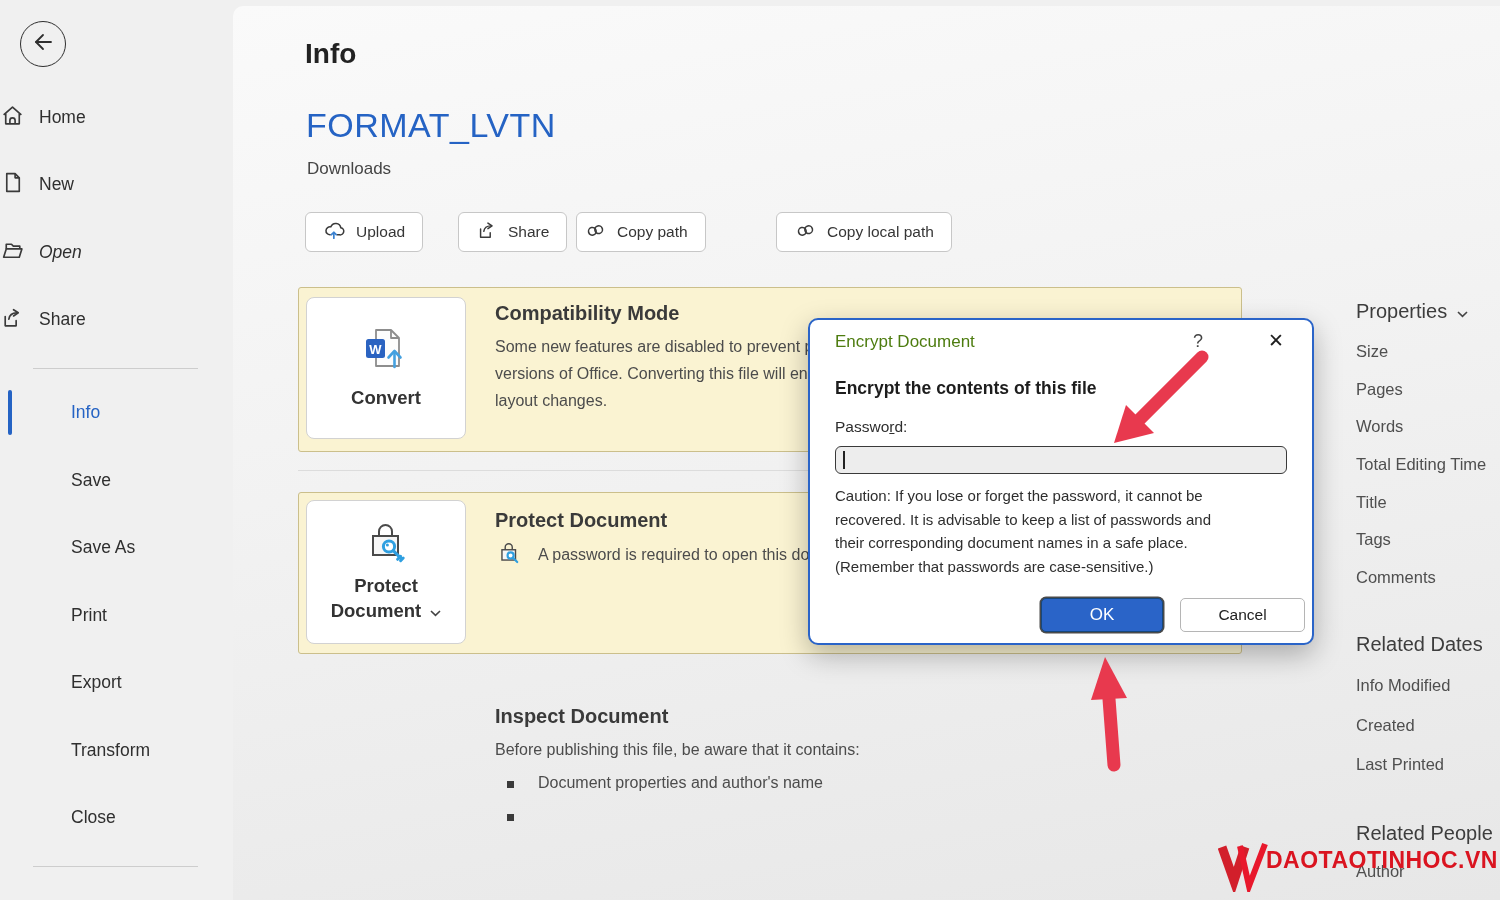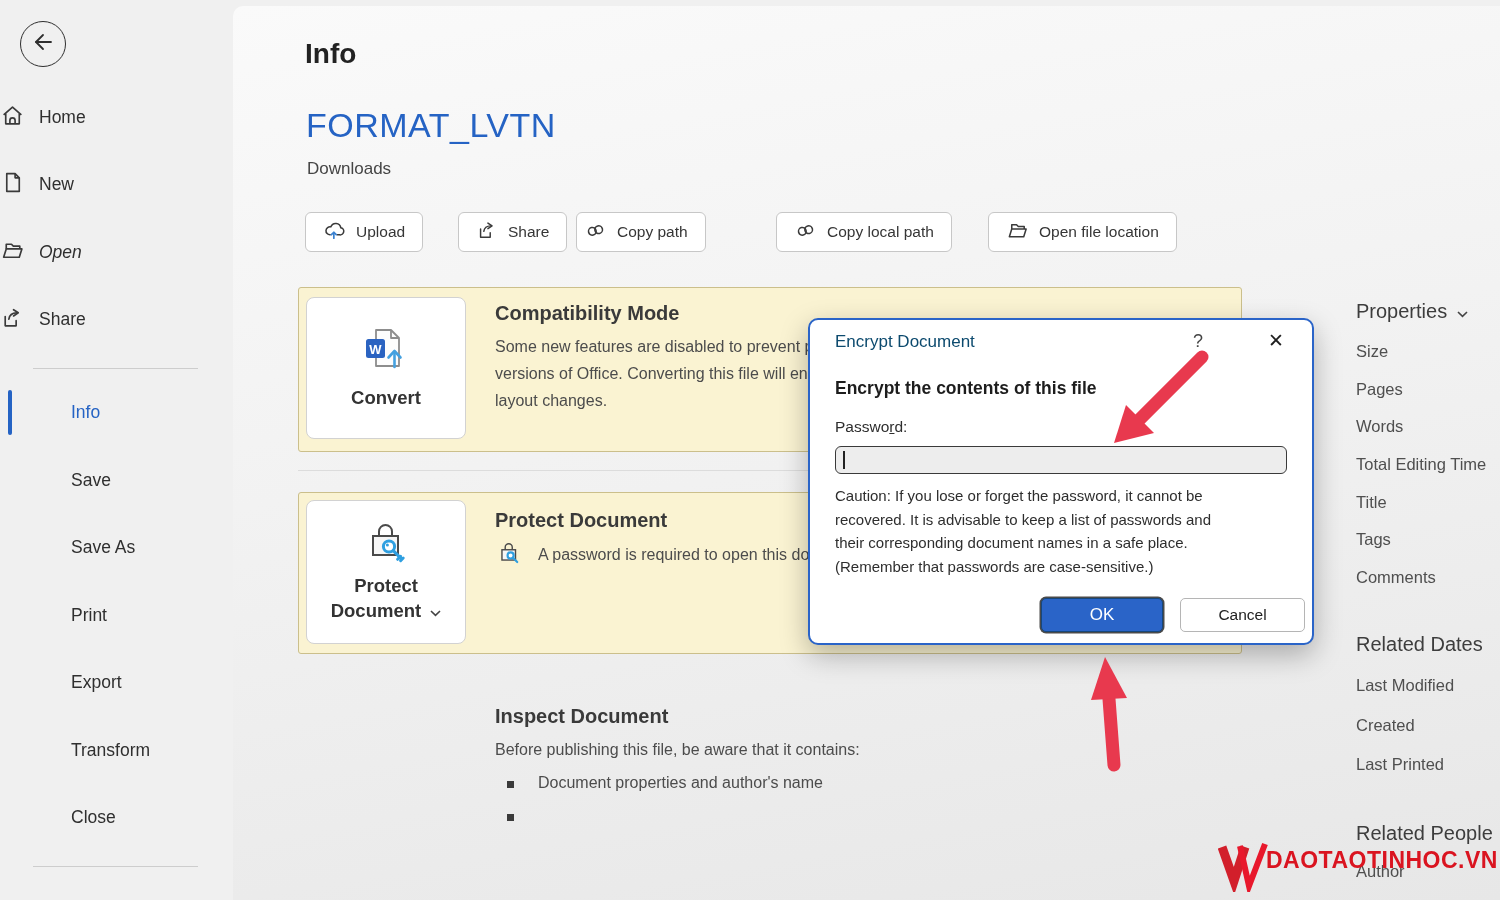--- a/index.html
+++ b/index.html
@@ -33,21 +33,21 @@
   .sec-title{font-size:20px;font-weight:600;color:#3a3a3a;white-space:nowrap;}
   .body-txt{font-size:16px;color:#4c4c4c;white-space:nowrap;}
   .bullet-sq{width:7px;height:7px;background:#3a3a3a;}
   .chev{display:inline-block;margin-left:4px;}
   
   .prop-title{font-size:20px;color:#3d3d3d;white-space:nowrap;cursor:pointer;}
   .prop-item{font-size:16.5px;color:#4f4f4f;white-space:nowrap;}
   
   .dialog{left:808px;top:318px;width:506px;height:327px;background:#fff;border:2px solid #2a64c8;
           border-radius:10px;box-shadow:0 10px 28px rgba(0,0,0,.28);z-index:20;box-sizing:border-box;}
-  .dlg-title{left:25px;top:12px;font-size:17px;color:#0c4a6e;}
+  .dlg-title{left:25px;top:12px;font-size:17px;color:#4d7c0f;}
   .dlg-help{left:383px;top:11px;font-size:18px;color:#444;cursor:pointer;}
   .dlg-close{left:458px;top:9px;font-size:19px;color:#1e1e1e;cursor:pointer;}
   .dlg-heading{left:25px;top:58px;font-size:17.5px;font-weight:bold;color:#1d1d1d;white-space:nowrap;}
   .dlg-label{left:25px;top:98px;font-size:15.5px;color:#2e2e2e;}
   .dlg-input{left:25px;top:126px;width:452px;height:28px;background:#ededed;border:1.6px solid #3a3a3a;
              border-radius:6px;box-sizing:border-box;font-size:15px;padding:0 8px;color:#222;outline:none;}
   .caret{left:33px;top:131px;width:1.6px;height:18px;background:#222;}
   .dlg-caution{left:25px;top:164px;font-size:15px;color:#2e2e2e;line-height:23.5px;white-space:nowrap;}
   .btn-ok{left:231px;top:278px;width:122px;height:34px;background:#2a64c8;color:#fff;border:1px solid #16477c;
           box-shadow:0 0 0 1.5px #4a4a4a;border-radius:5px;font-size:17px;display:flex;align-items:center;
@@ -150,27 +150,20 @@
     <span>Copy path</span>
   </div>
   <div class="abs tbtn" style="left:776px;">
     <span><svg width="23" height="23" viewBox="0 0 24 24" fill="none" stroke="#3a3a3a" stroke-width="1.6">
           <g transform="rotate(-14 12 12)">
             <circle cx="8.6" cy="12" r="4"></circle>
             <circle cx="15.4" cy="12" r="4"></circle>
           </g>
         </svg></span>
     <span>Copy local path</span>
-  </div>
-  <div class="abs tbtn" style="left:988px;">
-    <span><svg width="23" height="23" viewBox="0 0 24 24" fill="none" stroke="#3a3a3a" stroke-width="1.6" stroke-linejoin="round">
-          <path d="M3.5 18.5 L6 10.5 H21 L18.5 18.5 Z"></path>
-          <path d="M6 10.5 V6 h5 l1.8 1.8 H19 v2.7"></path>
-        </svg></span>
-    <span>Open file location</span>
   </div>
 
   <div class="abs panel" style="left:298px;top:287px;width:942px;height:163px;"></div>
   <div class="abs card" style="left:306px;top:297px;width:160px;height:142px;">
     <span>
       <svg width="48" height="50" viewBox="0 0 48 50" fill="none">
         <path d="M14 4 h15 l8 8 v28 H14 z" fill="#fdfdfd" stroke="#8d8d8d" stroke-width="1.8" stroke-linejoin="round"></path>
         <path d="M29 4 v8 h8" fill="none" stroke="#8d8d8d" stroke-width="1.8" stroke-linejoin="round"></path>
         <rect x="4" y="13" width="19" height="19" rx="2.5" fill="#2b63c1"></rect>
         <text x="13.5" y="27.5" text-anchor="middle" font-size="13" font-weight="bold" fill="#fff" font-family="Liberation Sans, sans-serif">W</text>
@@ -226,21 +219,21 @@
         </svg></span></div>
   <div class="abs prop-item" style="left:1356px;top:342px;">Size</div>
   <div class="abs prop-item" style="left:1356px;top:380px;">Pages</div>
   <div class="abs prop-item" style="left:1356px;top:417px;">Words</div>
   <div class="abs prop-item" style="left:1356px;top:455px;">Total Editing Time</div>
   <div class="abs prop-item" style="left:1356px;top:493px;">Title</div>
   <div class="abs prop-item" style="left:1356px;top:530px;">Tags</div>
   <div class="abs prop-item" style="left:1356px;top:568px;">Comments</div>
 
   <div class="abs prop-title" style="left:1356px;top:633px;cursor:default;">Related Dates</div>
-  <div class="abs prop-item" style="left:1356px;top:676px;">Last Modified</div>
+  <div class="abs prop-item" style="left:1356px;top:676px;">Info Modified</div>
   <div class="abs prop-item" style="left:1356px;top:716px;">Created</div>
   <div class="abs prop-item" style="left:1356px;top:755px;">Last Printed</div>
 
   <div class="abs prop-title" style="left:1356px;top:822px;cursor:default;">Related People</div>
   <div class="abs prop-item" style="left:1356px;top:862px;">Author</div>
 
   <span class="abs" style="left:1218px;top:840px;z-index:30;">
     <svg width="50" height="52" viewBox="0 0 50 52" fill="none">
       <path d="M4 7 L16 41 L27 7" stroke="#d21f2b" stroke-width="9" fill="none"></path>
       <path d="M22 6 L31 46 L47 4" stroke="#e8182c" stroke-width="6" fill="none"></path>

